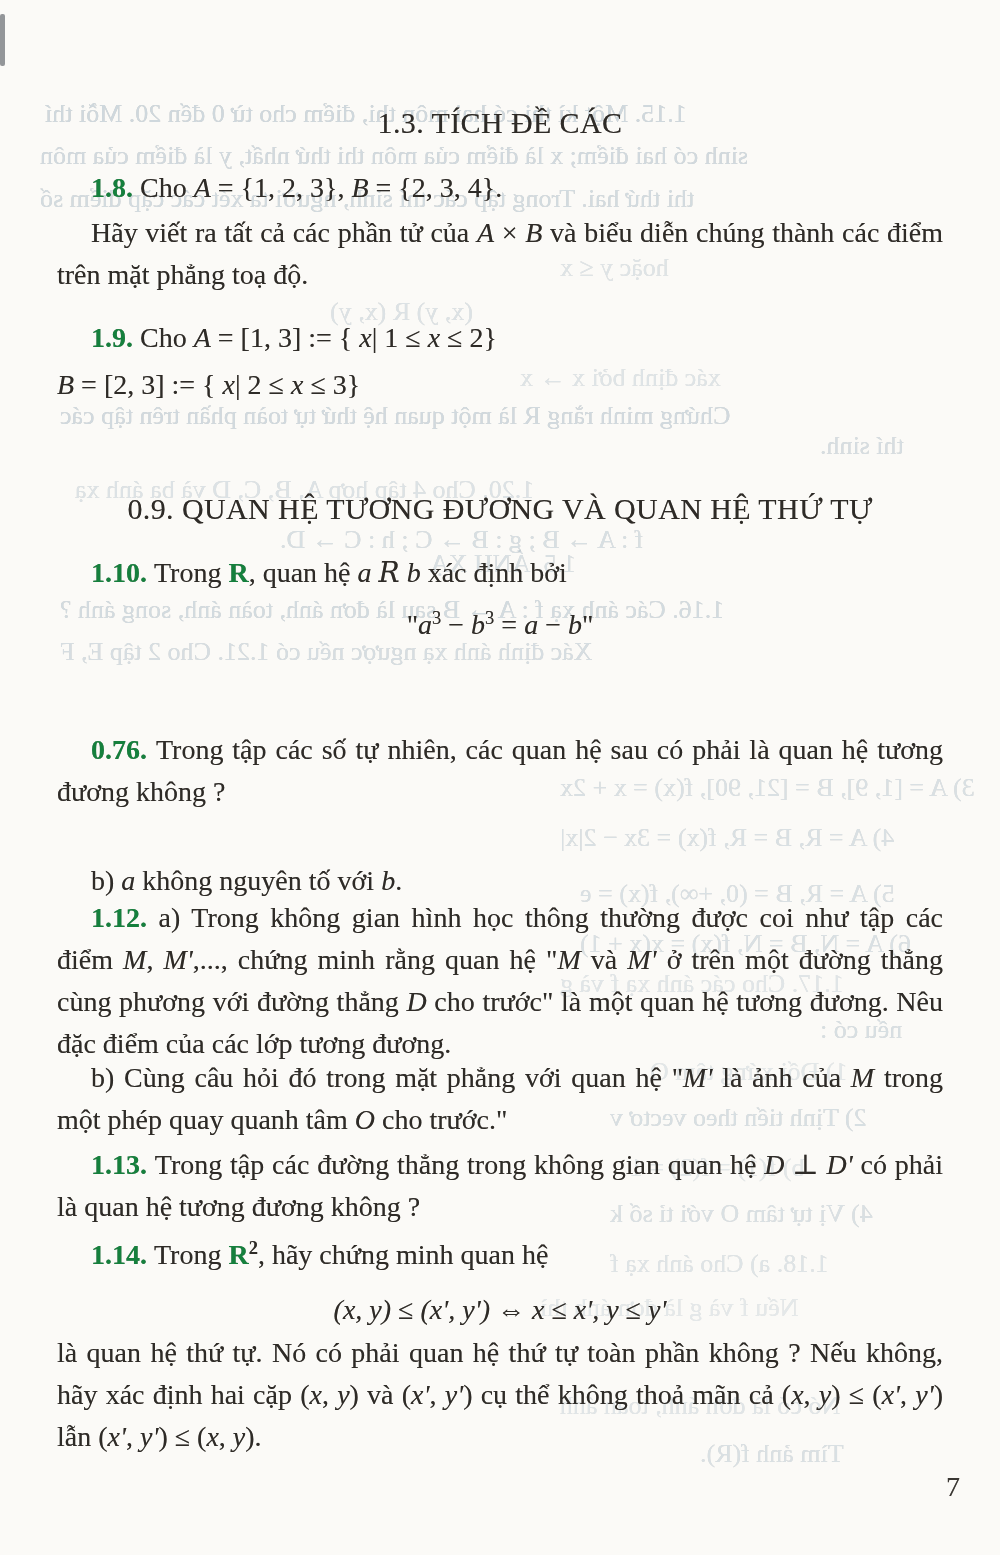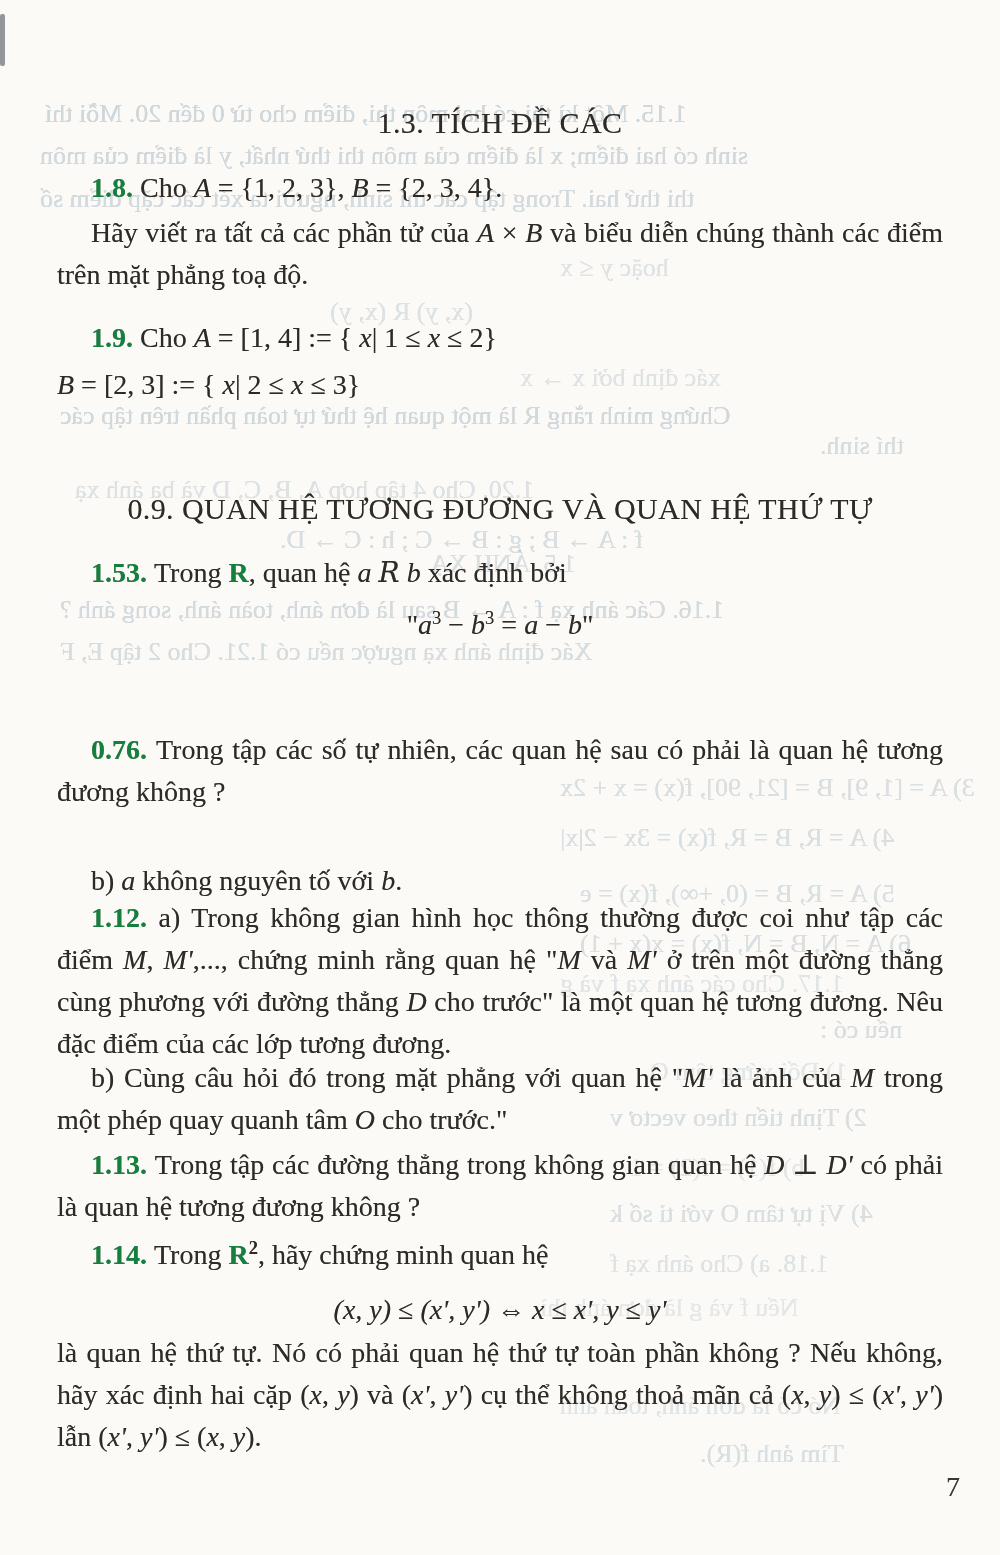--- a/index.html
+++ b/index.html
@@ -66,24 +66,24 @@
       <div class="bleed" style="left: 610px; top: 1198px; opacity: 0.38;">4) Vị tự tâm O với tỉ số k</div>
       <div class="bleed" style="left: 610px; top: 1248px; opacity: 0.32;">1.18. a) Cho ánh xạ f</div>
       <div class="bleed" style="left: 540px; top: 1292px; opacity: 0.26;">Nếu f và g là đơn ánh thì</div>
       <div class="bleed" style="left: 560px; top: 1390px; opacity: 0.3;">Nó có là đơn ánh, toàn ánh</div>
       <div class="bleed" style="left: 700px; top: 1438px; opacity: 0.38;">Tìm ảnh f(R).</div>
     </div>
 
   <div class="block heading" style="top:102px"><span>1.3. TÍCH ĐỀ CÁC</span></div>
   <div class="block indent" style="top:167px"><b>1.8. </b><span>Cho </span><i>A</i><span> = {1, 2, 3}, </span><i>B</i><span> = {2, 3, 4}.</span></div>
   <div class="block indent" style="top:212px"><span>Hãy viết ra tất cả các phần tử của </span><i>A</i><span> × </span><i>B</i><span> và biểu diễn chúng thành các điểm trên mặt phẳng toạ độ.</span></div>
-  <div class="block indent" style="top:317px"><b>1.9. </b><span>Cho </span><i>A</i><span> = [1, 4] := { </span><i>x</i><span>|  1 ≤ </span><i>x</i><span> ≤ 2}</span></div>
+  <div class="block indent" style="top:317px"><b>1.9. </b><span>Cho </span><i>A</i><span> = [1, 3] := { </span><i>x</i><span>|  1 ≤ </span><i>x</i><span> ≤ 2}</span></div>
   <div class="block" style="top:364px"><i>B</i><span> = [2, 3] := { </span><i>x</i><span>|  2 ≤ </span><i>x</i><span> ≤ 3}</span></div>
   <div class="block heading" style="top:488px"><span>0.9. QUAN HỆ TƯƠNG ĐƯƠNG VÀ QUAN HỆ THỨ TỰ</span></div>
-  <div class="block indent" style="top:552px"><b>1.53. </b><span>Trong </span><b>R</b><span>, quan hệ </span><i>a</i><span> </span><i class="sc">R</i><span> </span><i>b</i><span> xác định bởi</span></div>
+  <div class="block indent" style="top:552px"><b>1.10. </b><span>Trong </span><b>R</b><span>, quan hệ </span><i>a</i><span> </span><i class="sc">R</i><span> </span><i>b</i><span> xác định bởi</span></div>
   <div class="block formula" style="top:604px"><span>"</span><i>a</i><sup>3</sup><span> − </span><i>b</i><sup>3</sup><span> = </span><i>a</i><span> − </span><i>b</i><span>"</span></div>
   <div class="block indent" style="top:729px"><b>0.76. </b><span>Trong tập các số tự nhiên, các quan hệ sau có phải là quan hệ tương đương không ?</span></div>
   <div class="block indent" style="top:860px"><span>b) </span><i>a</i><span> không nguyên tố với </span><i>b</i><span>.</span></div>
   <div class="block indent" style="top:897px"><b>1.12. </b><span>a) Trong không gian hình học thông thường được coi như tập các điểm </span><i>M</i><span>, </span><i>M'</i><span>,..., chứng minh rằng quan hệ "</span><i>M</i><span> và </span><i>M'</i><span> ở trên một đường thẳng cùng phương với đường thẳng </span><i>D</i><span> cho trước" là một quan hệ tương đương. Nêu đặc điểm của các lớp tương đương.</span></div>
   <div class="block indent" style="top:1057px"><span>b) Cùng câu hỏi đó trong mặt phẳng với quan hệ "</span><i>M'</i><span> là ảnh của </span><i>M</i><span> trong một phép quay quanh tâm </span><i>O</i><span> cho trước."</span></div>
   <div class="block indent" style="top:1144px"><b>1.13. </b><span>Trong tập các đường thẳng trong không gian quan hệ </span><i>D</i><span> ⊥ </span><i>D'</i><span> có phải là quan hệ tương đương không ?</span></div>
   <div class="block indent" style="top:1234px"><b>1.14. </b><span>Trong </span><b>R</b><sup class="bold">2</sup><span>, hãy chứng minh quan hệ</span></div>
   <div class="block formula" style="top:1289px"><i>(x, y) ≤ (x', y') ⇔ x ≤ x', y ≤ y'</i></div>
   <div class="block" style="top:1332px"><span>là quan hệ thứ tự. Nó có phải quan hệ thứ tự toàn phần không ? Nếu không, hãy xác định hai cặp (</span><i>x</i><span>, </span><i>y</i><span>) và (</span><i>x'</i><span>, </span><i>y'</i><span>) cụ thể không thoả mãn cả (</span><i>x</i><span>, </span><i>y</i><span>) ≤ (</span><i>x'</i><span>, </span><i>y'</i><span>) lẫn (</span><i>x'</i><span>, </span><i>y'</i><span>) ≤ (</span><i>x</i><span>, </span><i>y</i><span>).</span></div>
 

